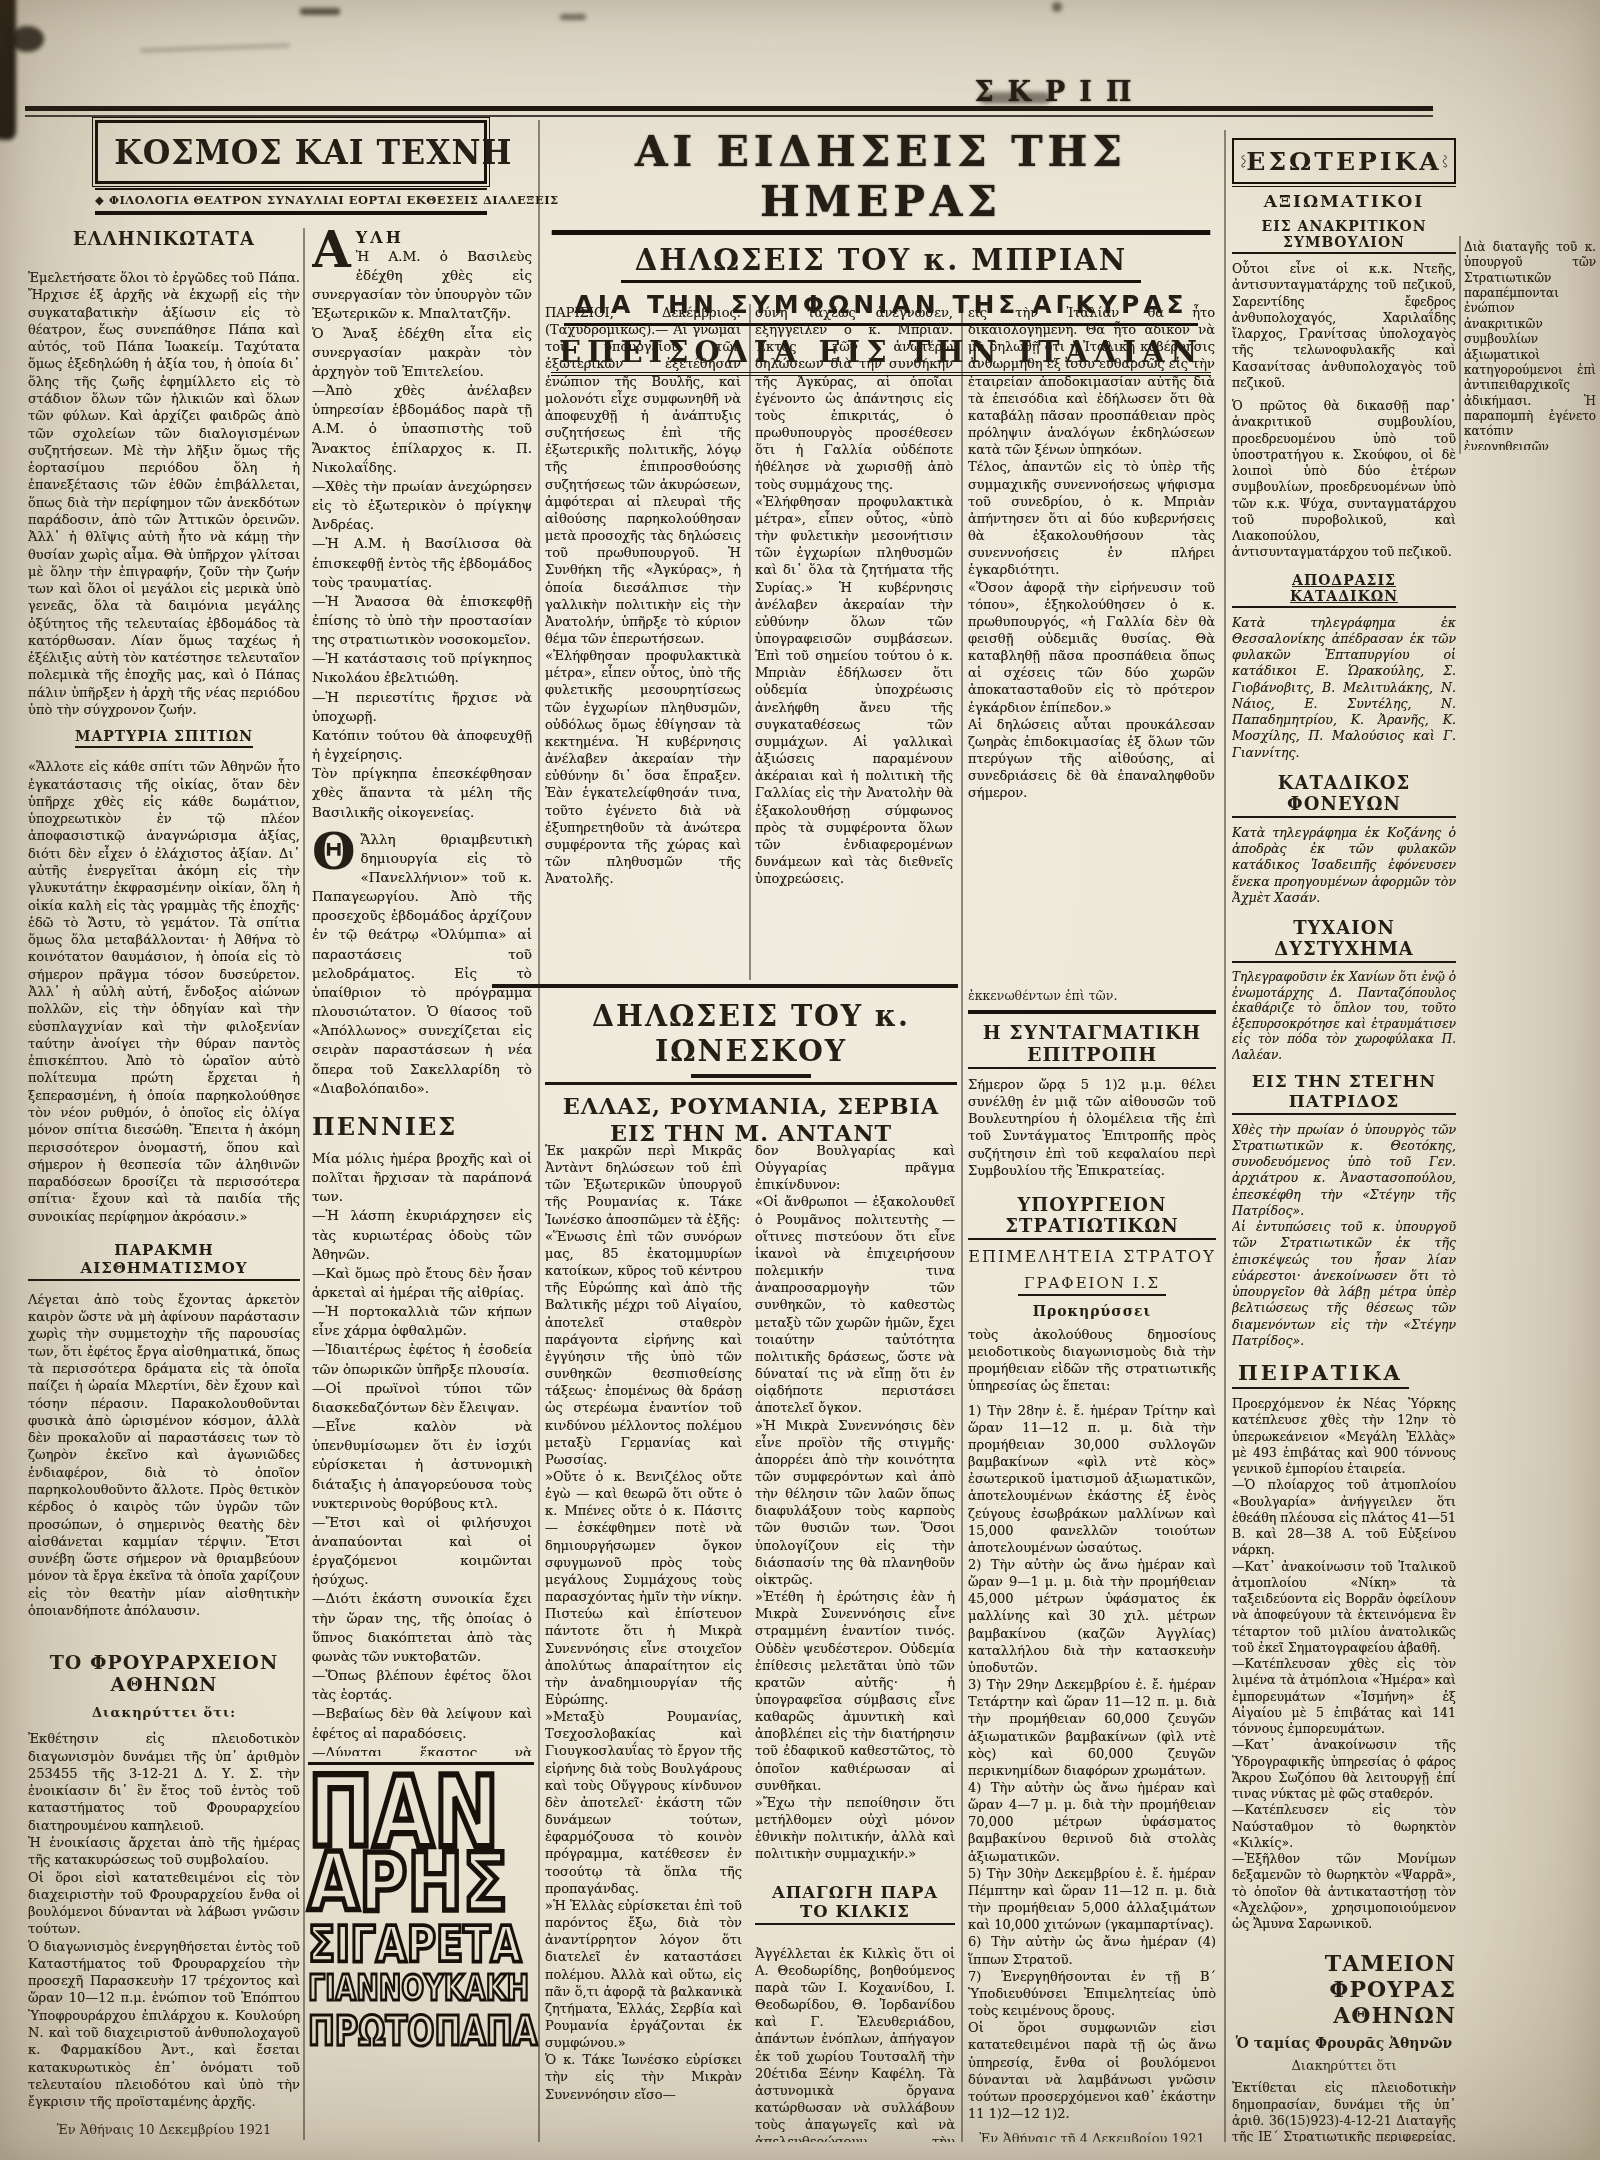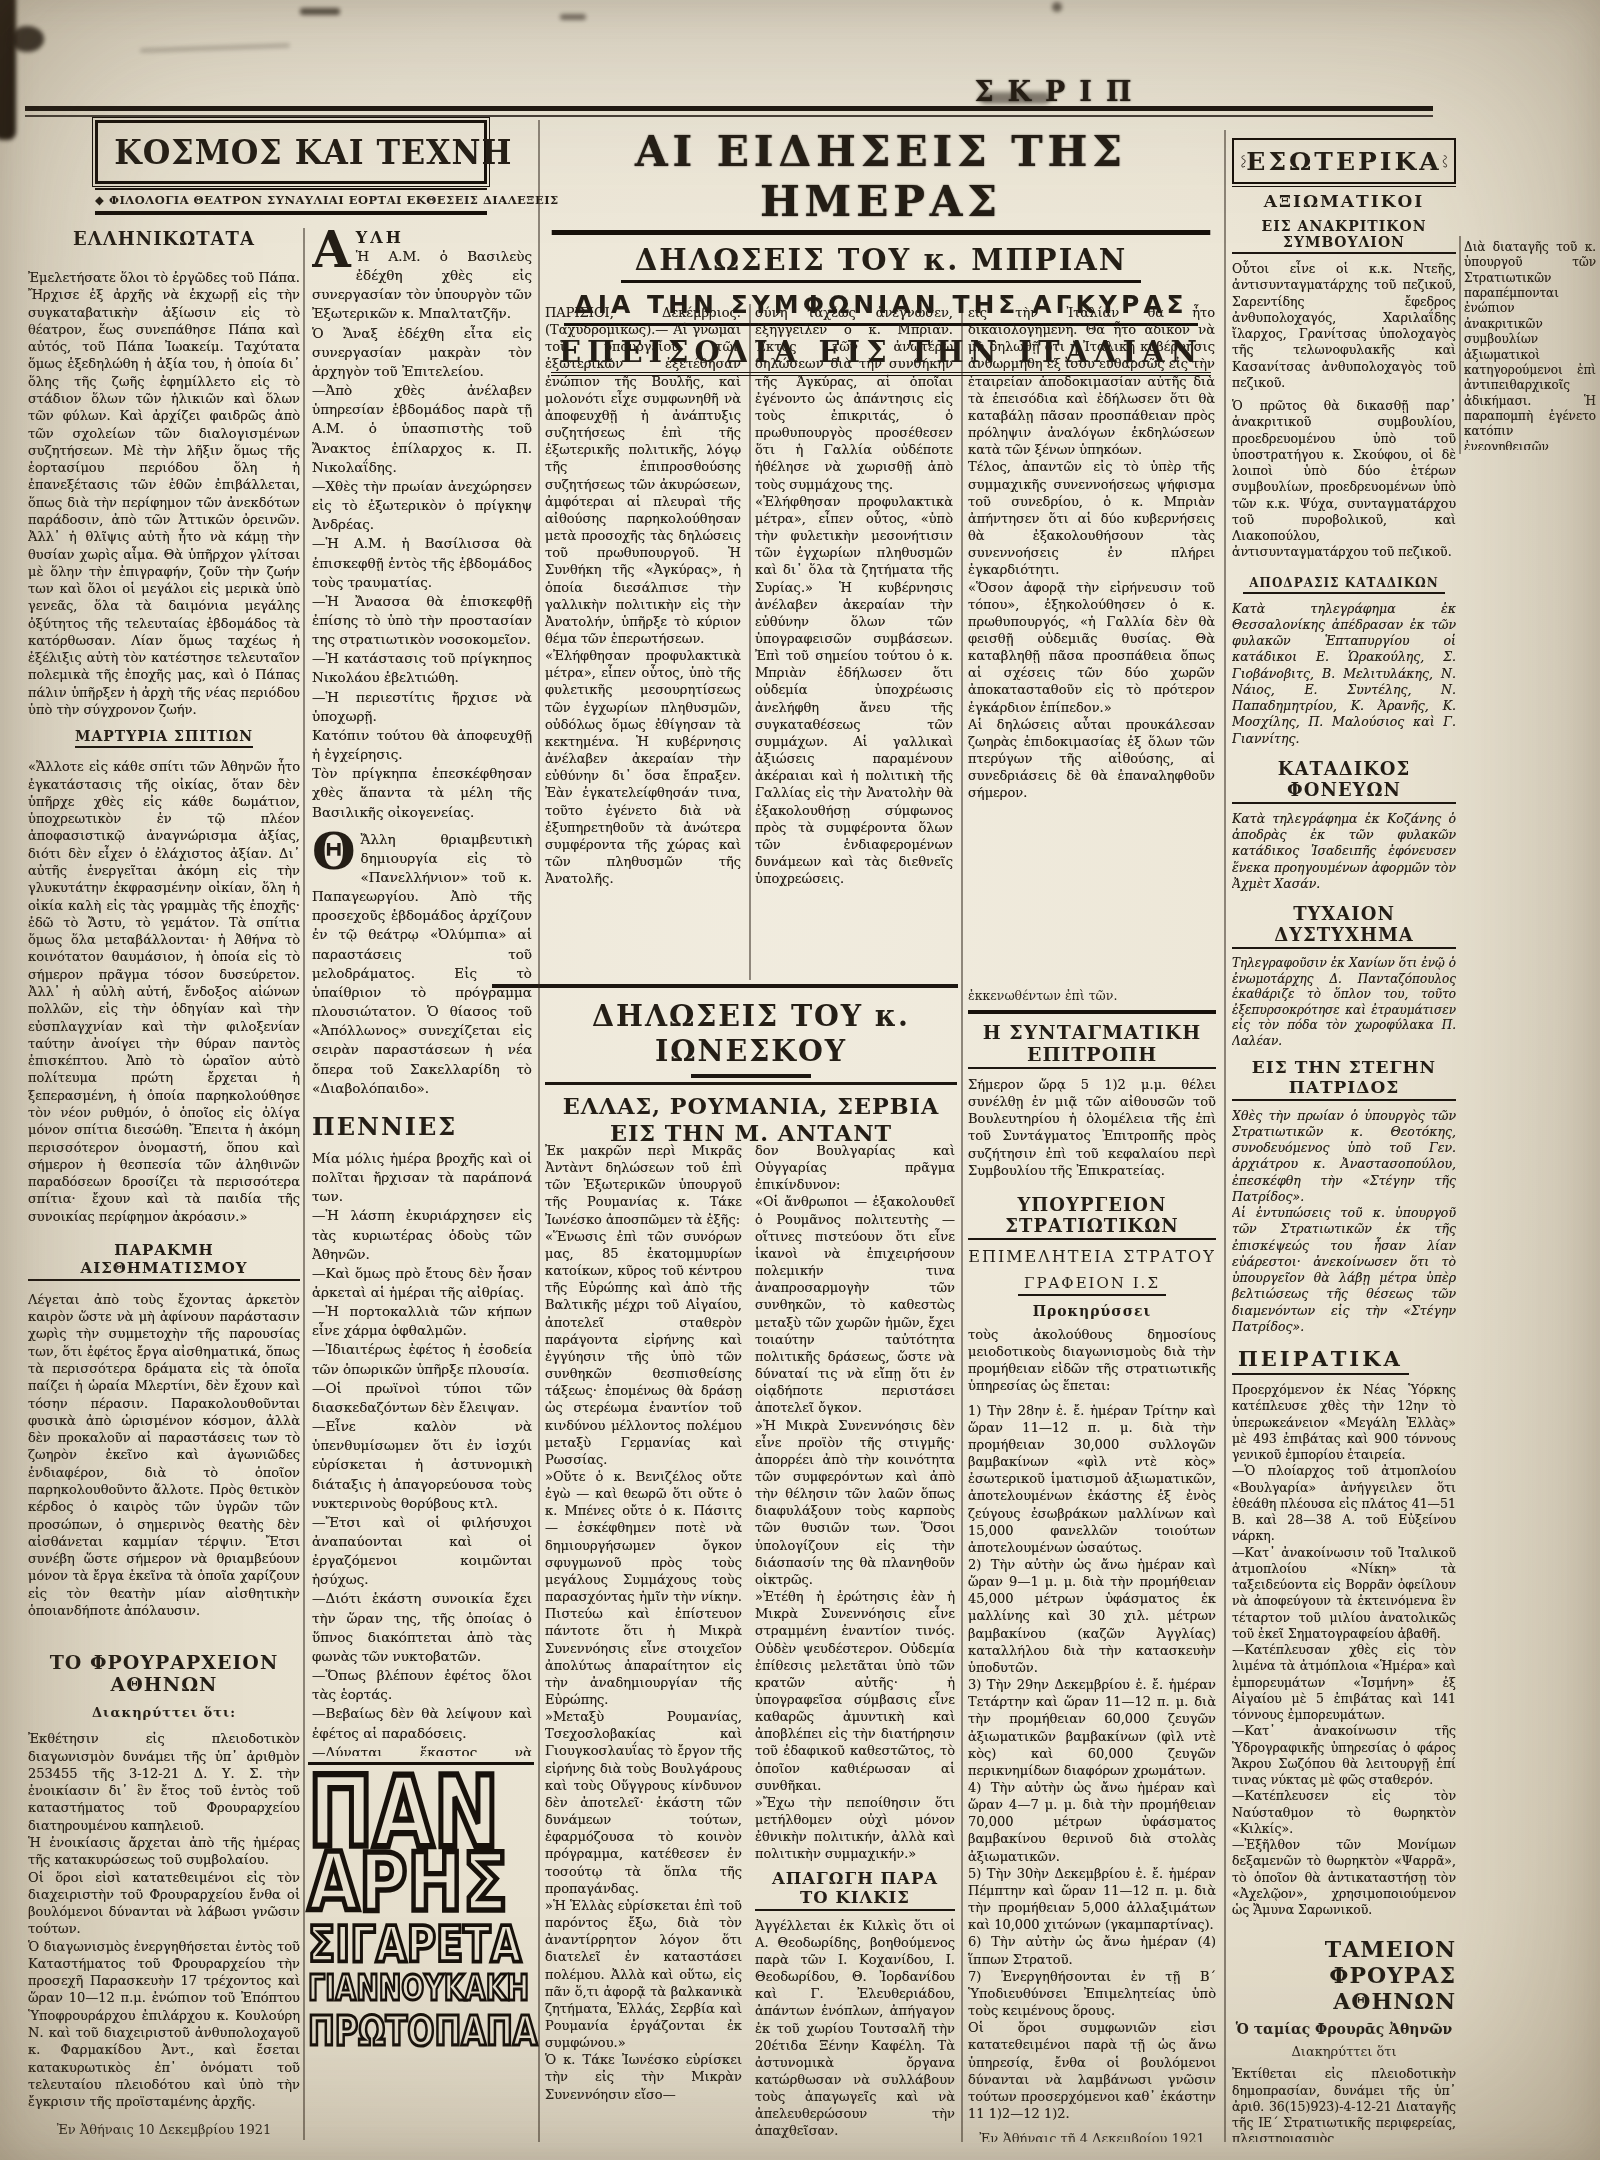--- a/index.html
+++ b/index.html
@@ -139,21 +139,21 @@
     <div class="rule-in" style="width:120px;height:4px;"></div>
   </div>
   <div class="hrule" style="left:545px;top:1082px;width:412px;height:3px;"></div>
   <div class="abs ctext" style="left:540px;top:1092px;width:422px;font-weight:bold;font-size:23px;letter-spacing:1px;transform:scaleX(.97);">ΕΛΛΑΣ, ΡΟΥΜΑΝΙΑ, ΣΕΡΒΙΑ ΕΙΣ ΤΗΝ Μ. ΑΝΤΑΝΤ</div>
   <div class="abs jtext" style="left:545px;top:1142px;width:197px;height:1000px;overflow:hidden;font-size:13px;line-height:1.32;">Ἐκ μακρῶν περὶ Μικρᾶς Ἀντὰντ δηλώσεων τοῦ ἐπὶ τῶν Ἐξωτερικῶν ὑπουργοῦ τῆς Ρουμανίας κ. Τάκε Ἰωνέσκο ἀποσπῶμεν τὰ ἑξῆς:
 «Ἕνωσις ἐπὶ τῶν συνόρων μας, 85 ἑκατομμυρίων κατοίκων, κῦρος τοῦ κέντρου τῆς Εὐρώπης καὶ ἀπὸ τῆς Βαλτικῆς μέχρι τοῦ Αἰγαίου, ἀποτελεῖ σταθερὸν παράγοντα εἰρήνης καὶ ἐγγύησιν τῆς ὑπὸ τῶν συνθηκῶν θεσπισθείσης τάξεως· ἑπομένως θὰ δράσῃ ὡς στερέωμα ἐναντίον τοῦ κινδύνου μέλλοντος πολέμου μεταξὺ Γερμανίας καὶ Ρωσσίας.
 »Οὔτε ὁ κ. Βενιζέλος οὔτε ἐγὼ — καὶ θεωρῶ ὅτι οὔτε ὁ κ. Μπένες οὔτε ὁ κ. Πάσιτς — ἐσκέφθημεν ποτὲ νὰ δημιουργήσωμεν ὄγκον σφυγμωνοῦ πρὸς τοὺς μεγάλους Συμμάχους τοὺς παρασχόντας ἡμῖν τὴν νίκην. Πιστεύω καὶ ἐπίστευον πάντοτε ὅτι ἡ Μικρὰ Συνεννόησις εἶνε στοιχεῖον ἀπολύτως ἀπαραίτητον εἰς τὴν ἀναδημιουργίαν τῆς Εὐρώπης.
 »Μεταξὺ Ρουμανίας, Τσεχοσλοβακίας καὶ Γιουγκοσλαυΐας τὸ ἔργον τῆς εἰρήνης διὰ τοὺς Βουλγάρους καὶ τοὺς Οὕγγρους κίνδυνον δὲν ἀποτελεῖ· ἑκάστη τῶν δυνάμεων τούτων, ἐφαρμόζουσα τὸ κοινὸν πρόγραμμα, κατέθεσεν ἐν τοσούτῳ τὰ ὅπλα τῆς προπαγάνδας.
 »Ἡ Ἑλλὰς εὑρίσκεται ἐπὶ τοῦ παρόντος ἔξω, διὰ τὸν ἀναντίρρητον λόγον ὅτι διατελεῖ ἐν καταστάσει πολέμου. Ἀλλὰ καὶ οὕτω, εἰς πᾶν ὅ,τι ἀφορᾷ τὰ βαλκανικὰ ζητήματα, Ἑλλάς, Σερβία καὶ Ρουμανία ἐργάζονται ἐκ συμφώνου.»
 Ὁ κ. Τάκε Ἰωνέσκο εὑρίσκει τὴν εἰς τὴν Μικρὰν Συνεννόησιν εἴσο—</div>
-  <div class="abs flexcol" style="left:755px;top:1142px;width:200px;height:1000px;overflow:hidden;gap:6px;">
+  <div class="abs flexcol" style="left:755px;top:1142px;width:200px;height:1000px;overflow:hidden;gap:20px;">
     <div class="jtext" style="font-size:13px;line-height:1.32;">δον Βουλγαρίας καὶ Οὑγγαρίας πρᾶγμα ἐπικίνδυνον:
 «Οἱ ἄνθρωποι — ἐξακολουθεῖ ὁ Ρουμᾶνος πολιτευτὴς — οἵτινες πιστεύουν ὅτι εἶνε ἱκανοὶ νὰ ἐπιχειρήσουν πολεμικήν τινα ἀναπροσαρμογὴν τῶν συνθηκῶν, τὸ καθεστὼς μεταξὺ τῶν χωρῶν ἡμῶν, ἔχει τοιαύτην ταὐτότητα πολιτικῆς δράσεως, ὥστε νὰ δύναταί τις νὰ εἴπῃ ὅτι ἐν οἱᾳδήποτε περιστάσει ἀποτελεῖ ὄγκον.
 »Ἡ Μικρὰ Συνεννόησις δὲν εἶνε προϊὸν τῆς στιγμῆς· ἀπορρέει ἀπὸ τὴν κοινότητα τῶν συμφερόντων καὶ ἀπὸ τὴν θέλησιν τῶν λαῶν ὅπως διαφυλάξουν τοὺς καρποὺς τῶν θυσιῶν των. Ὅσοι ὑπολογίζουν εἰς τὴν διάσπασίν της θὰ πλανηθοῦν οἰκτρῶς.
 »Ἐτέθη ἡ ἐρώτησις ἐὰν ἡ Μικρὰ Συνεννόησις εἶνε στραμμένη ἐναντίον τινός. Οὐδὲν ψευδέστερον. Οὐδεμία ἐπίθεσις μελετᾶται ὑπὸ τῶν κρατῶν αὐτῆς· ἡ ὑπογραφεῖσα σύμβασις εἶνε καθαρῶς ἀμυντικὴ καὶ ἀποβλέπει εἰς τὴν διατήρησιν τοῦ ἐδαφικοῦ καθεστῶτος, τὸ ὁποῖον καθιέρωσαν αἱ συνθῆκαι.
 »Ἔχω τὴν πεποίθησιν ὅτι μετήλθομεν οὐχὶ μόνον ἐθνικὴν πολιτικήν, ἀλλὰ καὶ πολιτικὴν συμμαχικήν.»</div>
     <div class="ctext"><span class="u-thin hd-sm" style="font-size:16.5px;">ΑΠΑΓΩΓΗ ΠΑΡΑ ΤΟ ΚΙΛΚΙΣ</span></div>
     <div class="jtext" style="font-size:13px;line-height:1.32;">Ἀγγέλλεται ἐκ Κιλκὶς ὅτι οἱ Α. Θεοδωρίδης, βοηθούμενος παρὰ τῶν Ι. Κοχανίδου, Ι. Θεοδωρίδου, Θ. Ἰορδανίδου καὶ Γ. Ἐλευθεριάδου, ἁπάντων ἐνόπλων, ἀπήγαγον ἐκ τοῦ χωρίου Τουτσαλῆ τὴν 20έτιδα Ξένην Καφέλη. Τὰ ἀστυνομικὰ ὄργανα κατώρθωσαν νὰ συλλάβουν τοὺς ἀπαγωγεῖς καὶ νὰ ἀπελευθερώσουν τὴν ἀπαχθεῖσαν.</div>
   </div>
 
   <div class="abs flexcol" style="left:968px;top:988px;width:248px;height:1154px;overflow:hidden;gap:7px;">
@@ -187,21 +187,21 @@
         </svg>
       <span style="font-weight:bold;font-size:25px;letter-spacing:3px;">ΕΣΩΤΕΡΙΚΑ</span>
       <svg width="18" height="34" viewBox="0 0 18 34" style="transform:scaleX(-1);">
           <path d="M13 2C5 2 3 8 8 11s8 3 6 9-9 4-9 10 4 4 9 2" fill="none" stroke="#17110b" stroke-width="2.4"></path>
         </svg>
     </div>
     <div class="hd-sm" style="font-size:17px;letter-spacing:2px;">ΑΞΙΩΜΑΤΙΚΟΙ</div>
     <div class="ctext"><span class="u-thin hd-sm" style="font-size:14px;">ΕΙΣ ΑΝΑΚΡΙΤΙΚΟΝ ΣΥΜΒΟΥΛΙΟΝ</span></div>
     <div class="jtext" style="font-size:12.5px;line-height:1.3;">Οὗτοι εἶνε οἱ κ.κ. Ντεῆς, ἀντισυνταγματάρχης τοῦ πεζικοῦ, Σαρεντίδης ἔφεδρος ἀνθυπολοχαγός, Χαριλαΐδης ἴλαρχος, Γρανίτσας ὑπολοχαγὸς τῆς τελωνοφυλακῆς καὶ Κασανίτσας ἀνθυπολοχαγὸς τοῦ πεζικοῦ.</div>
     <div class="jtext" style="font-size:12.5px;line-height:1.3;">Ὁ πρῶτος θὰ δικασθῇ παρ᾽ ἀνακριτικοῦ συμβουλίου, προεδρευομένου ὑπὸ τοῦ ὑποστρατήγου κ. Σκούφου, οἱ δὲ λοιποὶ ὑπὸ δύο ἑτέρων συμβουλίων, προεδρευομένων ὑπὸ τῶν κ.κ. Ψύχα, συνταγματάρχου τοῦ πυροβολικοῦ, καὶ Λιακοπούλου, ἀντισυνταγματάρχου τοῦ πεζικοῦ.</div>
-    <div class="ctext" style="margin-top:4px;"><span class="u-thin hd-sm" style="font-size:12px;letter-spacing:1px;">ΑΠΟΔΡΑΣΙΣ ΚΑΤΑΔΙΚΩΝ</span></div>
+    <div class="ctext" style="margin-top:4px;"><span class="u-thin hd-sm" style="font-size:14px;letter-spacing:1px;text-decoration:underline;">ΑΠΟΔΡΑΣΙΣ ΚΑΤΑΔΙΚΩΝ</span></div>
     <div class="jtext" style="font-size:12.5px;line-height:1.3;font-style:italic;">Κατὰ τηλεγράφημα ἐκ Θεσσαλονίκης ἀπέδρασαν ἐκ τῶν φυλακῶν Ἑπταπυργίου οἱ κατάδικοι Ε. Ὡρακούλης, Σ. Γιοβάνοβιτς, Β. Μελιτυλάκης, Ν. Νάιος, Ε. Συντέλης, Ν. Παπαδημητρίου, Κ. Ἀρανῆς, Κ. Μοσχίλης, Π. Μαλούσιος καὶ Γ. Γιαννίτης.</div>
     <div class="ctext" style="margin-top:4px;"><span class="u-thin hd-sm" style="font-size:18px;letter-spacing:1px;">ΚΑΤΑΔΙΚΟΣ ΦΟΝΕΥΩΝ</span></div>
     <div class="jtext" style="font-size:12.5px;line-height:1.3;font-style:italic;">Κατὰ τηλεγράφημα ἐκ Κοζάνης ὁ ἀποδρὰς ἐκ τῶν φυλακῶν κατάδικος Ἰσαδειπῆς ἐφόνευσεν ἕνεκα προηγουμένων ἀφορμῶν τὸν Ἀχμὲτ Χασάν.</div>
     <div class="ctext" style="margin-top:4px;"><span class="u-thin hd-sm" style="font-size:18px;letter-spacing:1px;">ΤΥΧΑΙΟΝ ΔΥΣΤΥΧΗΜΑ</span></div>
     <div class="jtext" style="font-size:12px;line-height:1.3;font-style:italic;">Τηλεγραφοῦσιν ἐκ Χανίων ὅτι ἐνῷ ὁ ἐνωμοτάρχης Δ. Πανταζόπουλος ἐκαθάριζε τὸ ὅπλον του, τοῦτο ἐξεπυρσοκρότησε καὶ ἐτραυμάτισεν εἰς τὸν πόδα τὸν χωροφύλακα Π. Λαλέαν.</div>
     <div class="ctext" style=""><span class="u-thin hd-sm" style="font-size:17px;">ΕΙΣ ΤΗΝ ΣΤΕΓΗΝ ΠΑΤΡΙΔΟΣ</span></div>
     <div class="jtext" style="font-size:12.5px;line-height:1.3;font-style:italic;">Χθὲς τὴν πρωίαν ὁ ὑπουργὸς τῶν Στρατιωτικῶν κ. Θεοτόκης, συνοδευόμενος ὑπὸ τοῦ Γεν. ἀρχιάτρου κ. Ἀναστασοπούλου, ἐπεσκέφθη τὴν «Στέγην τῆς Πατρίδος».
 Αἱ ἐντυπώσεις τοῦ κ. ὑπουργοῦ τῶν Στρατιωτικῶν ἐκ τῆς ἐπισκέψεώς του ἦσαν λίαν εὐάρεστοι· ἀνεκοίνωσεν ὅτι τὸ ὑπουργεῖον θὰ λάβῃ μέτρα ὑπὲρ βελτιώσεως τῆς θέσεως τῶν διαμενόντων εἰς τὴν «Στέγην Πατρίδος».</div>
     <div style="margin-top:4px;"><span class="u-thin hd-sm" style="font-size:21px;letter-spacing:3px;">ΠΕΙΡΑΤΙΚΑ</span></div>
     <div class="jtext" style="font-size:12.5px;line-height:1.3;">Προερχόμενον ἐκ Νέας Ὑόρκης κατέπλευσε χθὲς τὴν 12ην τὸ ὑπερωκεάνειον «Μεγάλη Ἑλλὰς» μὲ 493 ἐπιβάτας καὶ 900 τόννους γενικοῦ ἐμπορίου ἑταιρεία.

